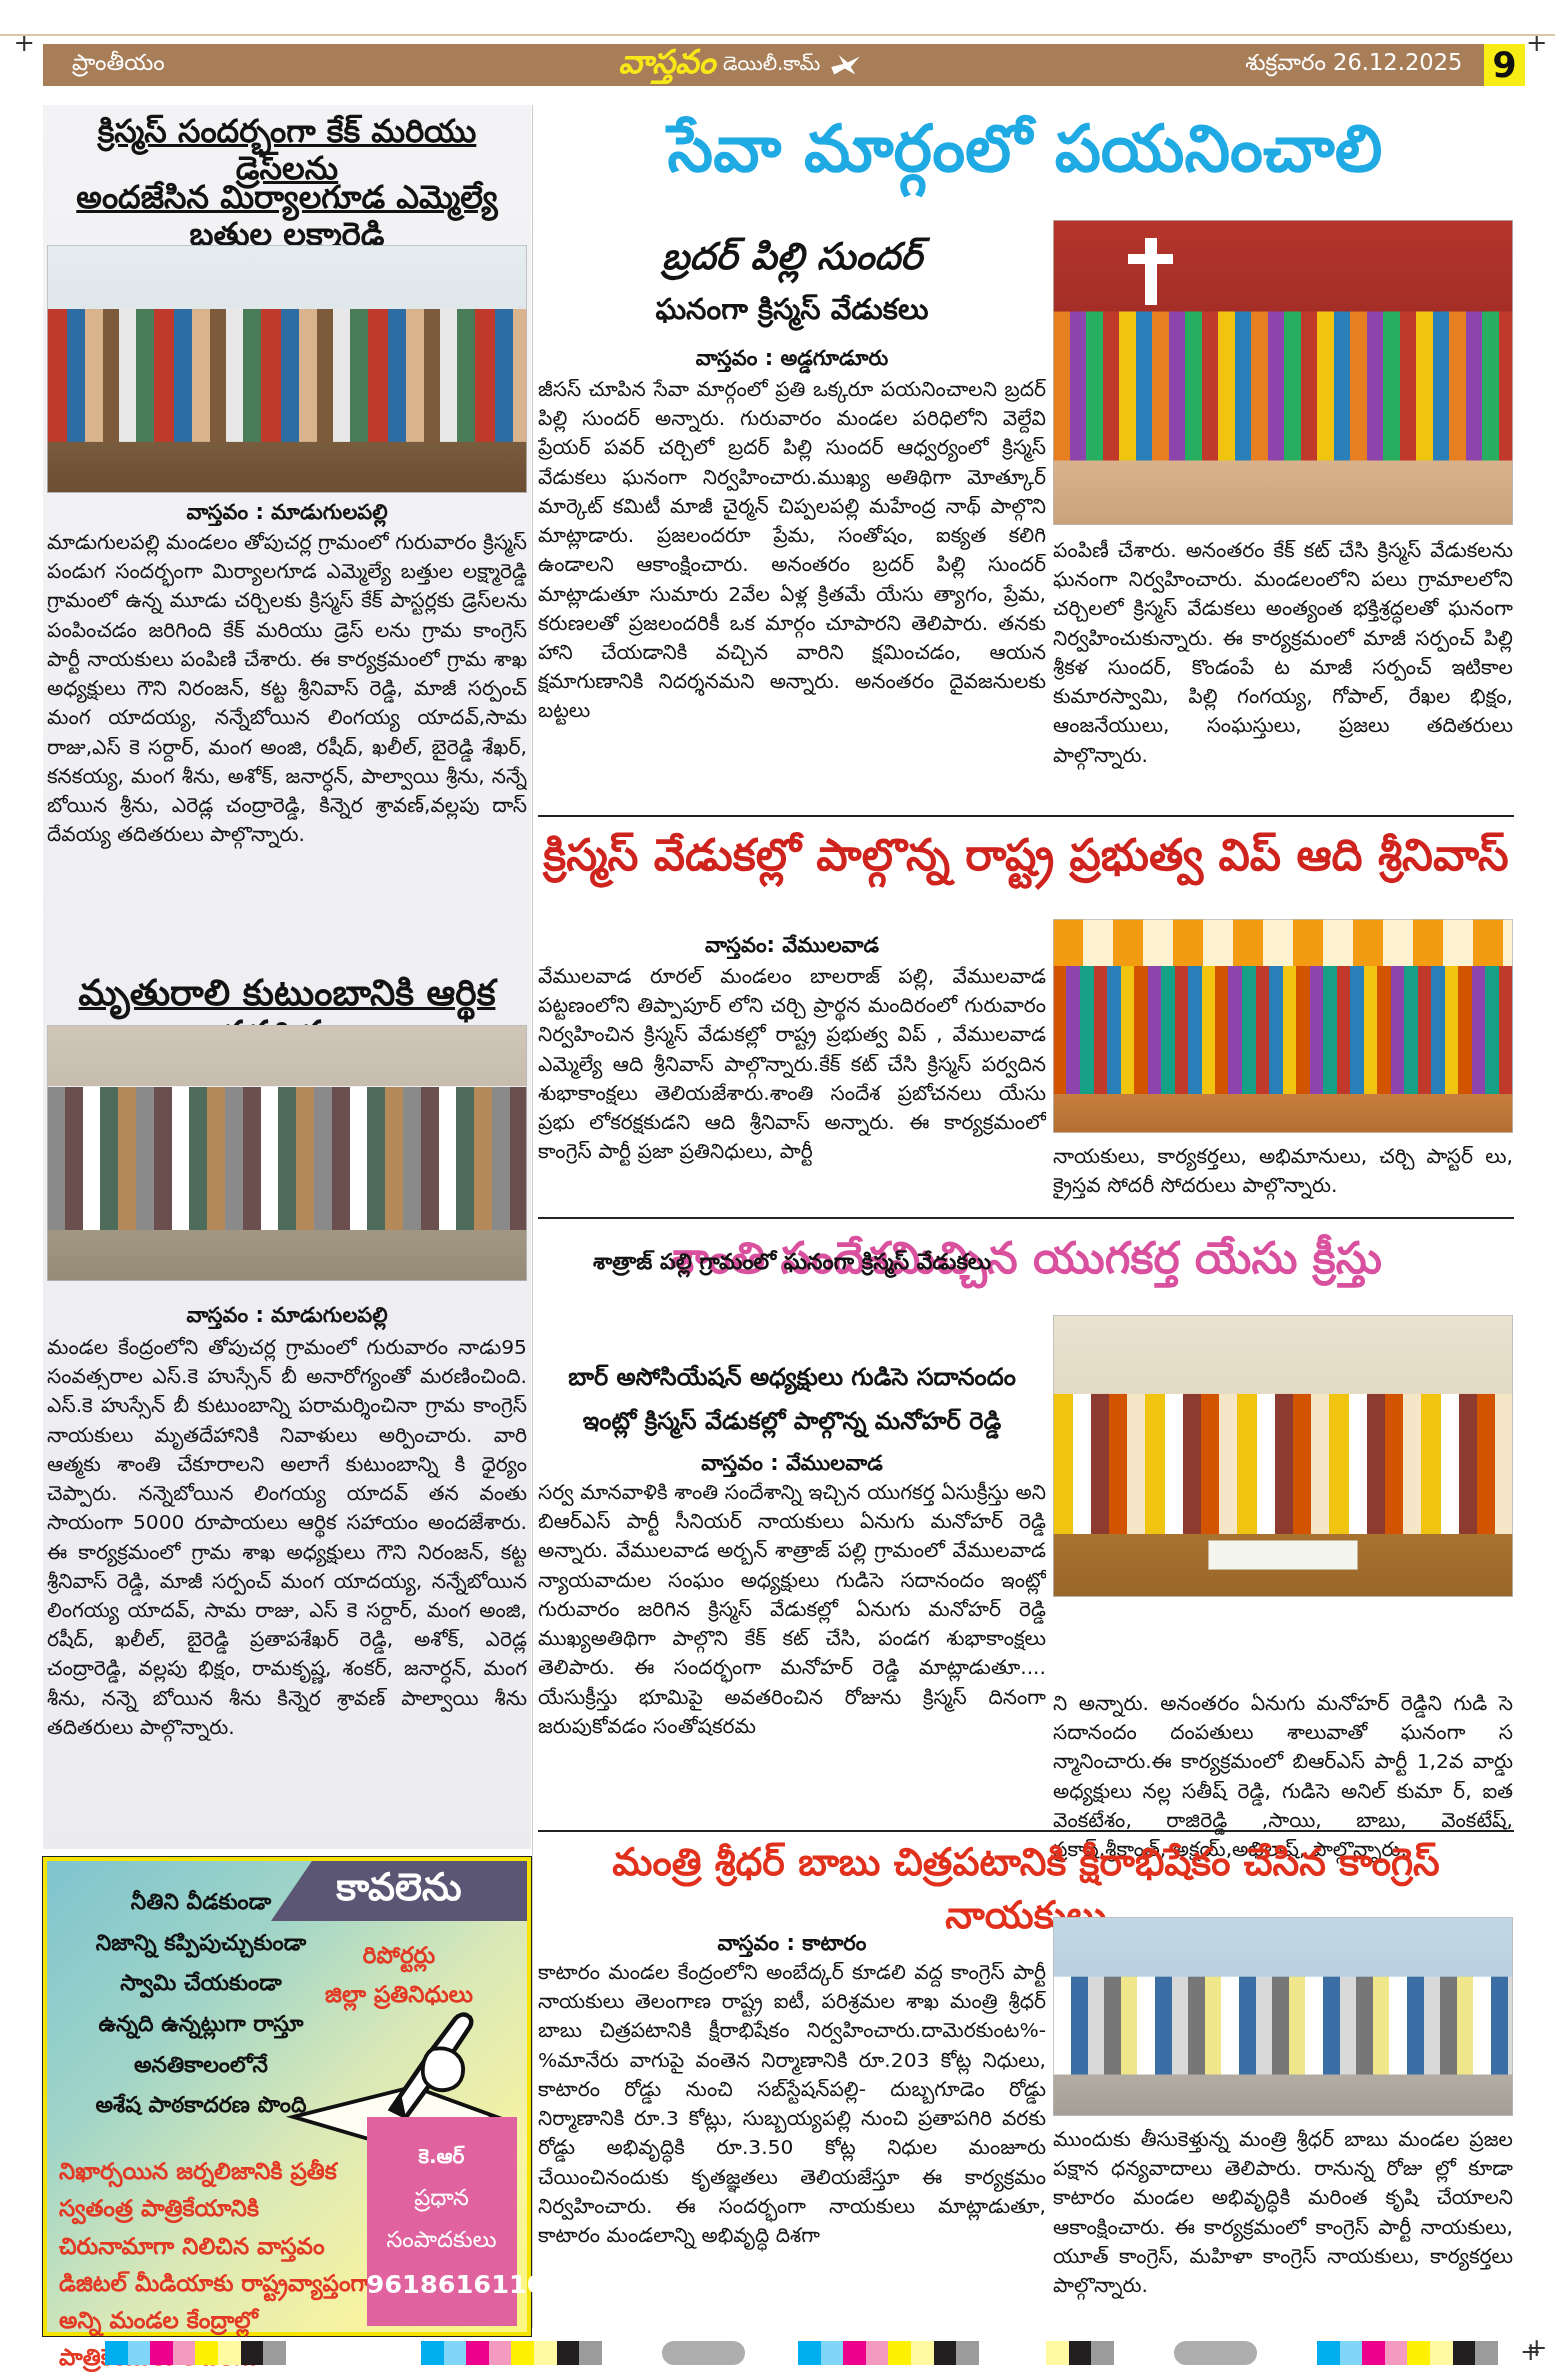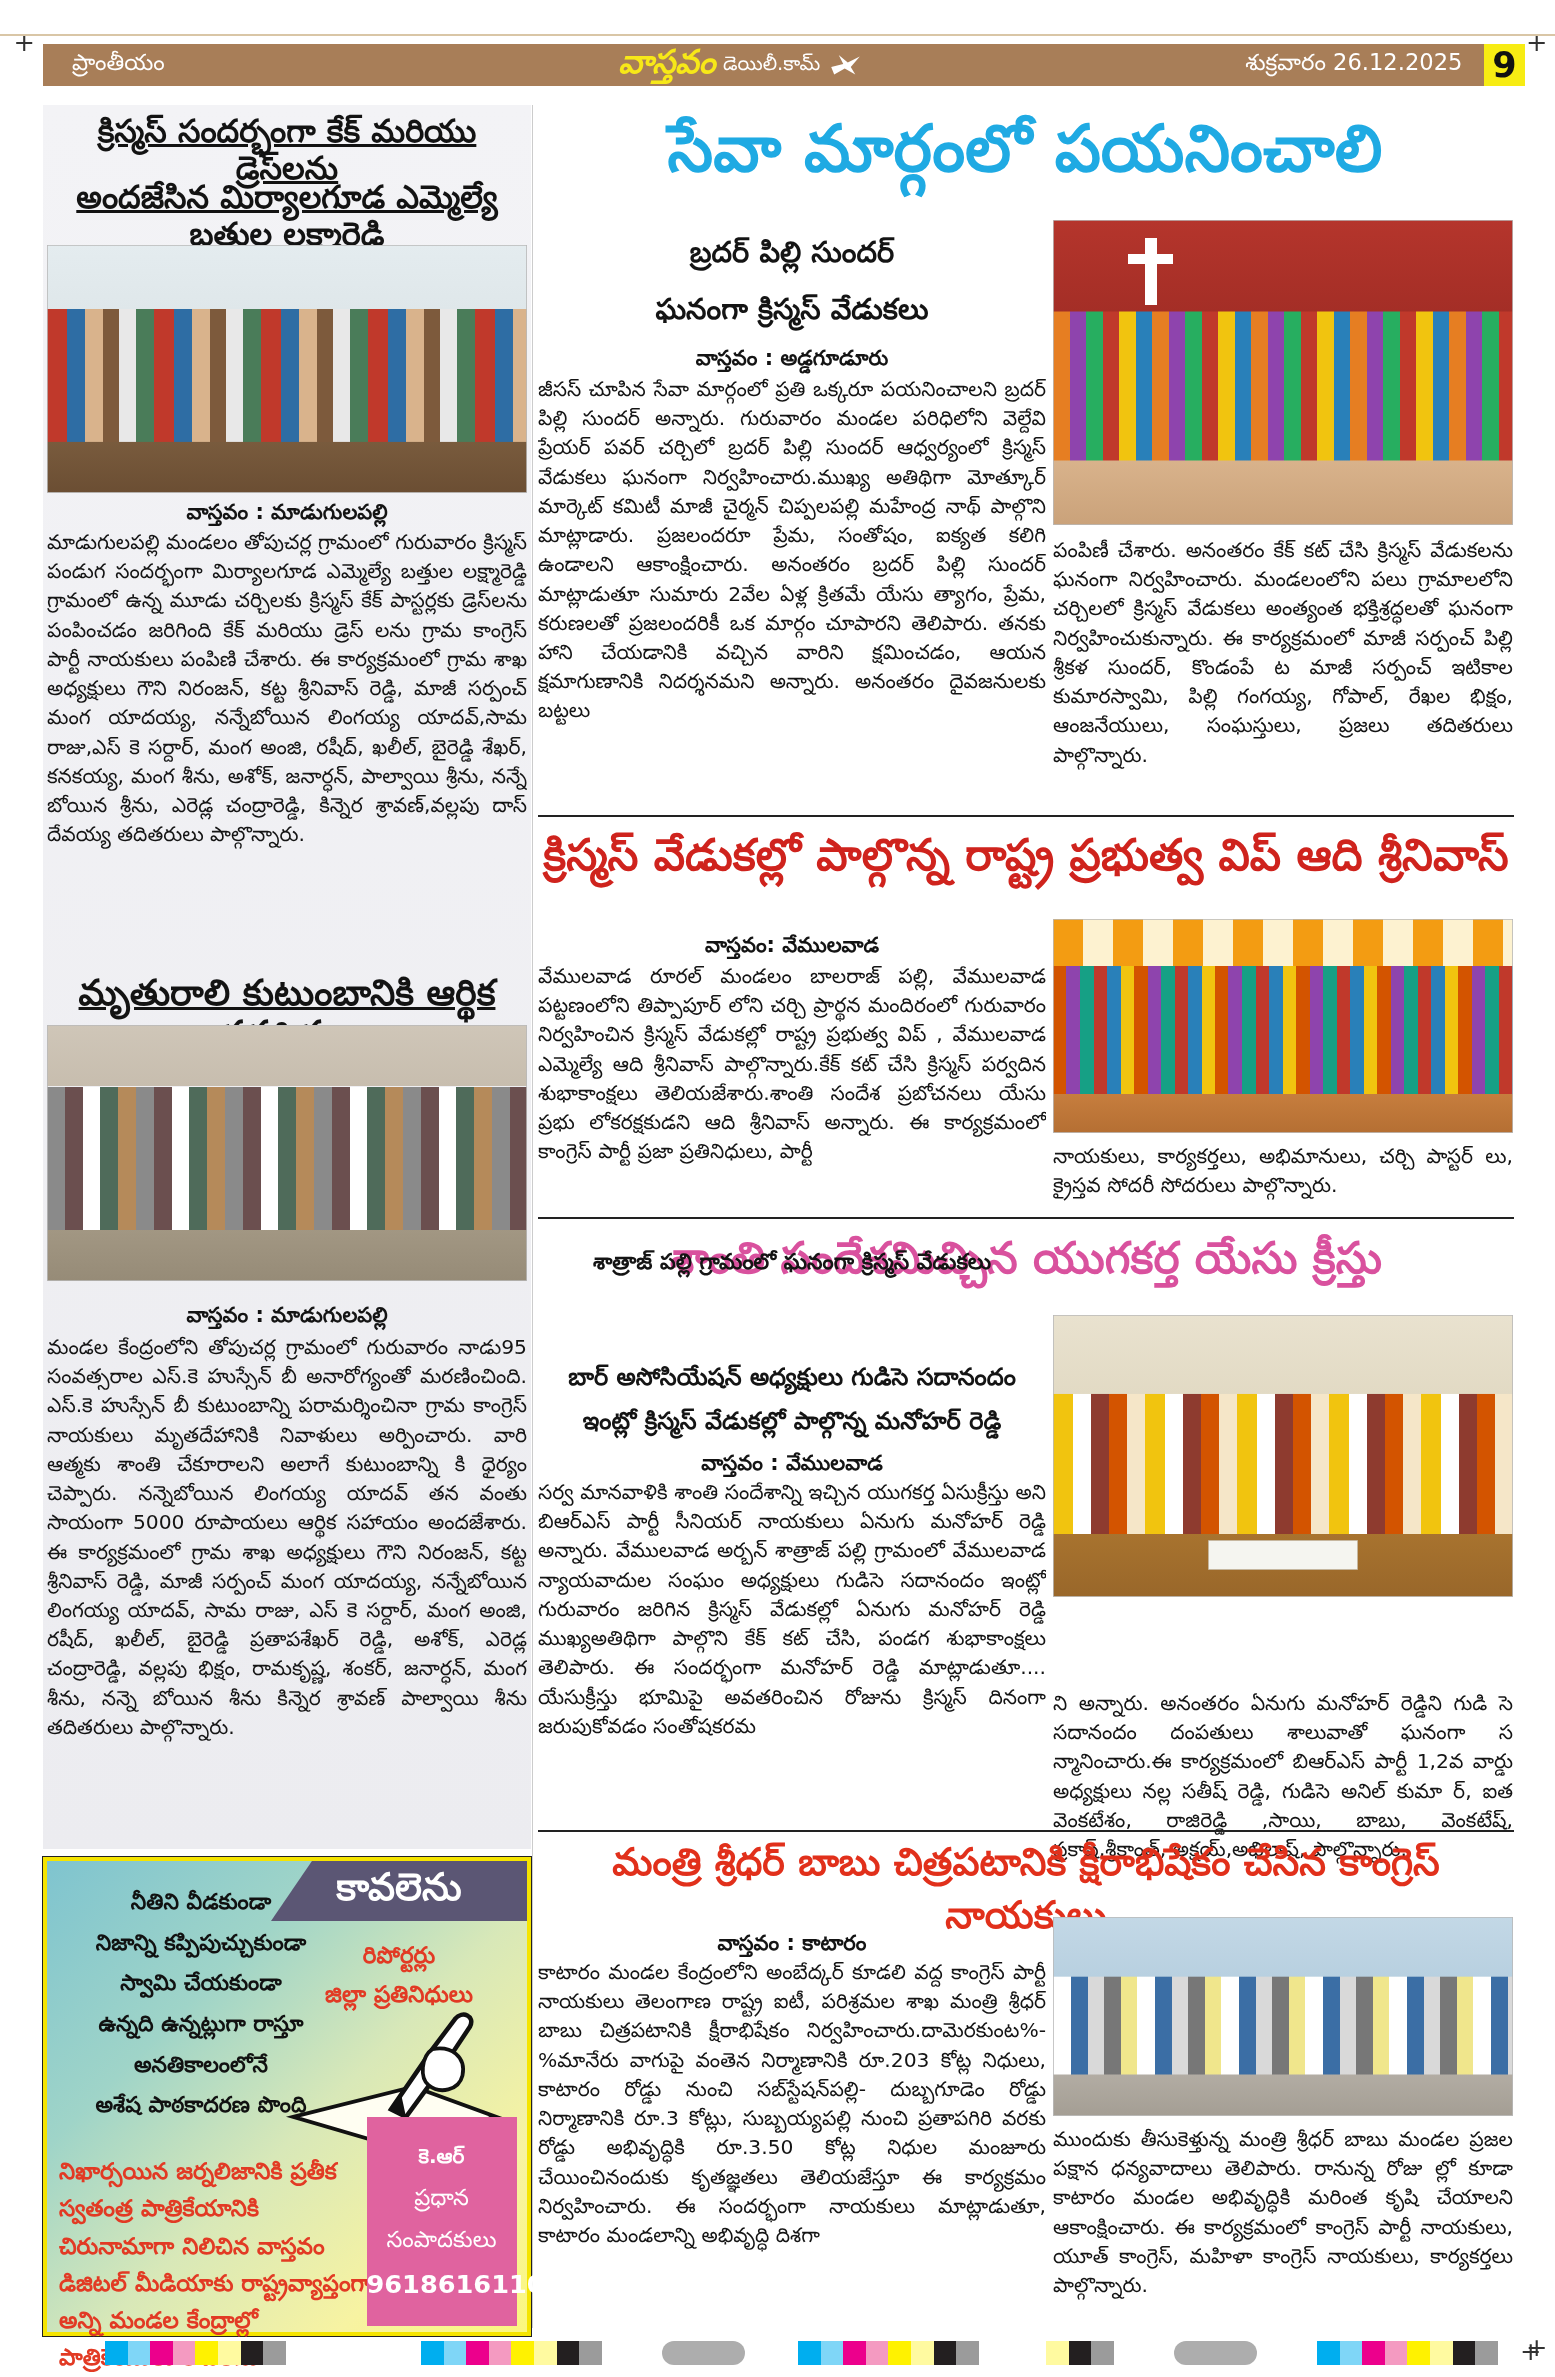--- a/index.html
+++ b/index.html
@@ -154,21 +154,21 @@
       <div class="rl">సంపాదకులు</div>
       <div class="ph">9618616110</div>
     </div>
   </div>
 
   <div class="abs headline-blue" style="left:538px;top:111px;width:974px;font-size:65px;">సేవా మార్గంలో పయనించాలి</div>
   <div class="abs photo ph3" style="left:1053px;top:220px;width:460px;height:305px;">
     <div class="cross-v"></div>
     <div class="cross-h"></div>
   </div>
-  <div class="abs subhead" style="left:538px;top:235px;width:508px;font-size:29px;">బ్రదర్ పిల్లి సుందర్</div>
+  <div class="abs subhead" style="left:538px;top:235px;width:508px;font-size:37px;font-style:italic;">బ్రదర్ పిల్లి సుందర్</div>
   <div class="abs subhead" style="left:538px;top:292px;width:508px;font-size:29px;">ఘనంగా క్రిస్మస్ వేడుకలు</div>
   <div class="abs dateline" style="left:538px;top:346px;width:508px;">వాస్తవం : అడ్డగూడూరు</div>
   <div class="abs body-text" style="left:538px;top:375px;width:508px;height:436px;overflow:hidden;">జీసస్ చూపిన సేవా మార్గంలో ప్రతి ఒక్కరూ పయనించాలని బ్రదర్ పిల్లి సుందర్ అన్నారు. గురువారం మండల పరిధిలోని వెల్దేవి ప్రేయర్ పవర్ చర్చిలో బ్రదర్ పిల్లి సుందర్ ఆధ్వర్యంలో క్రిస్మస్ వేడుకలు ఘనంగా నిర్వహించారు.ముఖ్య అతిథిగా మోత్కూర్ మార్కెట్ కమిటీ మాజీ చైర్మన్ చిప్పలపల్లి మహేంద్ర నాథ్ పాల్గొని మాట్లాడారు. ప్రజలందరూ ప్రేమ, సంతోషం, ఐక్యత కలిగి ఉండాలని ఆకాంక్షించారు. అనంతరం బ్రదర్ పిల్లి సుందర్ మాట్లాడుతూ సుమారు 2వేల ఏళ్ల క్రితమే యేసు త్యాగం, ప్రేమ, కరుణలతో ప్రజలందరికీ ఒక మార్గం చూపారని తెలిపారు. తనకు హాని చేయడానికి వచ్చిన వారిని క్షమించడం, ఆయన క్షమాగుణానికి నిదర్శనమని అన్నారు. అనంతరం దైవజనులకు బట్టలు</div>
   <div class="abs body-text" style="left:1053px;top:536px;width:460px;height:275px;overflow:hidden;">పంపిణీ చేశారు. అనంతరం కేక్ కట్ చేసి క్రిస్మస్ వేడుకలను ఘనంగా నిర్వహించారు. మండలంలోని పలు గ్రామాలలోని చర్చిలలో క్రిస్మస్ వేడుకలు అంత్యంత భక్తిశ్రద్ధలతో ఘనంగా నిర్వహించుకున్నారు. ఈ కార్యక్రమంలో మాజీ సర్పంచ్ పిల్లి శ్రీకళ సుందర్, కొండంపే ట మాజీ సర్పంచ్ ఇటికాల కుమారస్వామి, పిల్లి గంగయ్య, గోపాల్, రేఖల భిక్షం, ఆంజనేయులు, సంఘస్తులు, ప్రజలు తదితరులు పాల్గొన్నారు.</div>
   <div class="abs h-rule" style="left:538px;top:815px;width:976px;"></div>
 
   <div class="abs headline-red" style="left:538px;top:829px;width:976px;font-size:44px;">క్రిస్మస్ వేడుకల్లో పాల్గొన్న రాష్ట్ర ప్రభుత్వ విప్ ఆది శ్రీనివాస్</div>
   <div class="abs photo ph4" style="left:1053px;top:919px;width:460px;height:214px;"></div>
   <div class="abs dateline" style="left:538px;top:933px;width:508px;">వాస్తవం: వేములవాడ</div>
   <div class="abs body-text" style="left:538px;top:962px;width:508px;height:252px;overflow:hidden;">వేములవాడ రూరల్ మండలం బాలరాజ్ పల్లి, వేములవాడ పట్టణంలోని తిప్పాపూర్ లోని చర్చి ప్రార్థన మందిరంలో గురువారం నిర్వహించిన క్రిస్మస్ వేడుకల్లో రాష్ట్ర ప్రభుత్వ విప్ , వేములవాడ ఎమ్మెల్యే ఆది శ్రీనివాస్ పాల్గొన్నారు.కేక్ కట్ చేసి క్రిస్మస్ పర్వదిన శుభాకాంక్షలు తెలియజేశారు.శాంతి సందేశ ప్రబోచనలు యేసు ప్రభు లోకరక్షకుడని ఆది శ్రీనివాస్ అన్నారు. ఈ కార్యక్రమంలో కాంగ్రెస్ పార్టీ ప్రజా ప్రతినిధులు, పార్టీ</div>

